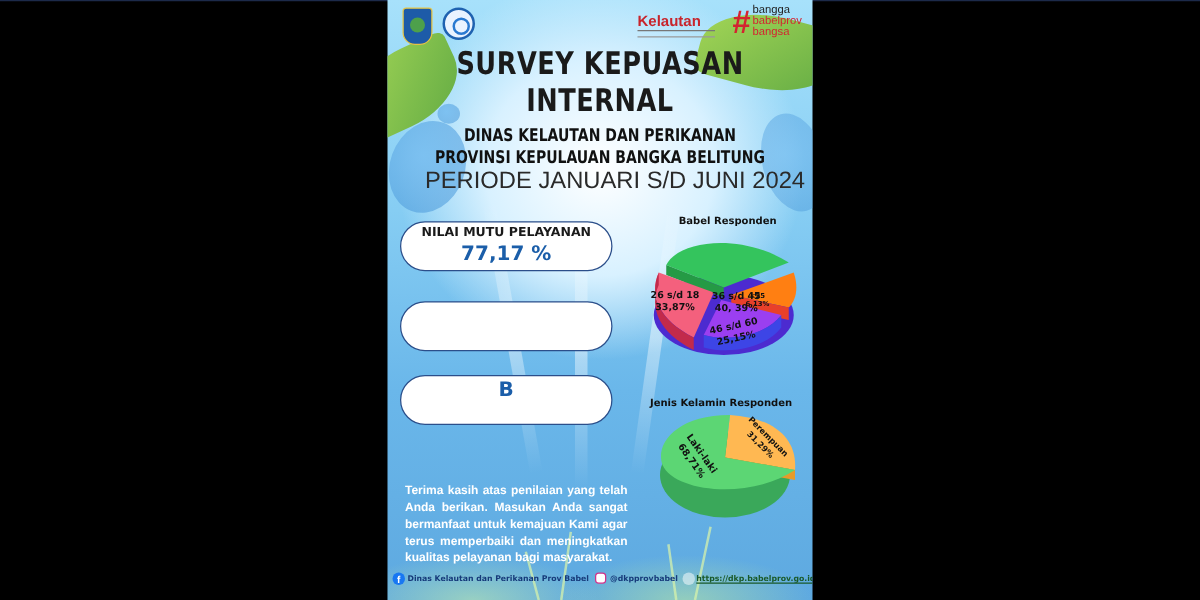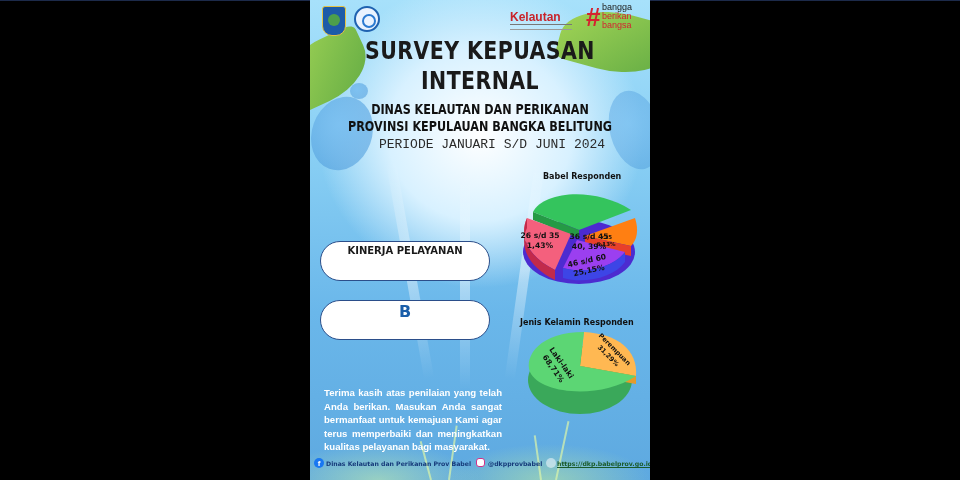--- a/index.html
+++ b/index.html
@@ -35,21 +35,21 @@
   .bangga-text span { display:block; }
   .bangga-text span.b1 { color:#222; }
 
   
   .title { position:absolute; left:0; width:340px; text-align:center; font-family:"DejaVu Sans", sans-serif; font-weight:bold; color:#1a1a1a; letter-spacing:0.5px; }
   .title.t1 { top:36px; font-size:25px; transform:scaleX(.82); }
   .title.t2 { top:66px; font-size:25px; transform:scaleX(.82); }
   .sub { position:absolute; left:0; width:340px; text-align:center; font-weight:bold; color:#111; transform:scaleX(.8); }
   .sub.s1 { top:101px; font-size:14px; }
   .sub.s2 { top:118px; font-size:14px; }
-  .period { position:absolute; left:0; width:340px; text-align:center; font-family:Liberation Mono, monospace; font-size:13px; color:#2a2a2a; line-height:13px; }
+  .period { position:absolute; left:0; width:340px; text-align:center; font-family:Liberation Sans, sans-serif; font-size:19px; color:#2a2a2a; line-height:13px; }
   .period.p1 { top:138px; left:12px; }
   .period.p2 { top:151px; left:12px; }
 
   
   .pill { position:absolute; left:10px; width:170px; height:40px; border-radius:22px; background:#fff; border:1.5px solid #2b4e8a; box-sizing:border-box; text-align:center; }
   .pill .lbl { display:block; margin-top:3px; font-size:10px; font-weight:bold; color:#1a1a1a; }
   .pill .val { display:block; margin-top:1px; font-size:16px; font-weight:bold; color:#1b5ea9; }
   .pill.p1 { top:177px; }
   .pill.p2 { top:241px; }
   .pill.p3 { top:300px; }
@@ -92,32 +92,35 @@
   <div class="blade" style="left:230px;height:45px;transform:rotate(-8deg);"></div>
   <div class="blade" style="left:245px;height:60px;transform:rotate(12deg);"></div>
 
   <div class="logo-prov"></div>
   <div class="logo-dkp"></div>
   <div class="berakhlak">Kelautan</div>
   <div class="berakhlak-sub"></div>
   <div class="bangga-hash">#</div>
   <div class="bangga-text">
     <span class="b1">bangga</span>
-    <span>berikan</span>
+    <span>babelprov</span>
     <span>bangsa</span>
   </div>
 
   <div class="title t1">SURVEY KEPUASAN</div>
   <div class="title t2">INTERNAL</div>
   <div class="sub s1">DINAS KELAUTAN DAN PERIKANAN</div>
   <div class="sub s2">PROVINSI KEPULAUAN BANGKA BELITUNG</div>
   <div class="period p1">PERIODE JANUARI S/D JUNI 2024</div>
 
+  <div class="pill p1">
+    <span class="lbl">NILAI MUTU PELAYANAN</span>
+    <span class="val">77,17 %</span>
+  </div>
   <div class="pill p2">
-    <span class="lbl">KINERJA PELAYANAN</span>
   </div>
   <div class="pill p3">
     <span class="val">B</span>
   </div>
 
   <div class="para">Terima kasih atas penilaian yang telah Anda berikan. Masukan Anda sangat bermanfaat untuk kemajuan Kami agar terus memperbaiki dan meningkatkan kualitas pelayanan bagi masyarakat.</div>
 
   <div class="chart-title" style="left:233px;top:172px;">Babel Responden</div>
   <svg class="pie-wrap" style="left:203px;top:180px;" width="135" height="115" viewBox="0 0 135 115">
 
@@ -141,22 +144,22 @@
   </div>
   <div class="slice-label" style="left:281px;top:234px;width:30px;font-size:5.5px;line-height:7px;">
     <span style="display:block;">&lt;25</span>
     <span style="display:block;">6,13%</span>
   </div>
   <div class="slice-label" style="left:258px;top:256px;width:40px;transform:rotate(-12deg);">
     <span style="display:block;">46 s/d 60</span>
     <span style="display:block;">25,15%</span>
   </div>
   <div class="slice-label" style="left:205px;top:231px;width:50px;">
-    <span style="display:block;">26 s/d 35</span>
-    <span style="display:block;">1,43%</span>
+    <span style="display:block;">26 s/d 18</span>
+    <span style="display:block;">33,87%</span>
   </div>
 
   <div class="chart-title" style="left:210px;top:318px;">Jenis Kelamin Responden</div>
   <svg class="pie-wrap" style="left:210px;top:326px;" width="128" height="98" viewBox="0 0 128 98">
     <ellipse cx="60" cy="54" rx="52" ry="34" fill="#3aa85a"></ellipse>
     <path d="M60,40 L64,6 C98,8 118,24 116,50 Z" fill="#ffb852"></path>
     <path d="M60,40 L116,50 L116,58 L60,48 Z" fill="#e59b2b"></path>
     <path d="M60,40 L64,6 C20,6 4,30 10,46 C20,68 80,74 116,50 Z" fill="#5cd674"></path>
   </svg>
   <div class="slice-label" style="left:220px;top:356px;width:54px;transform:rotate(55deg);">

